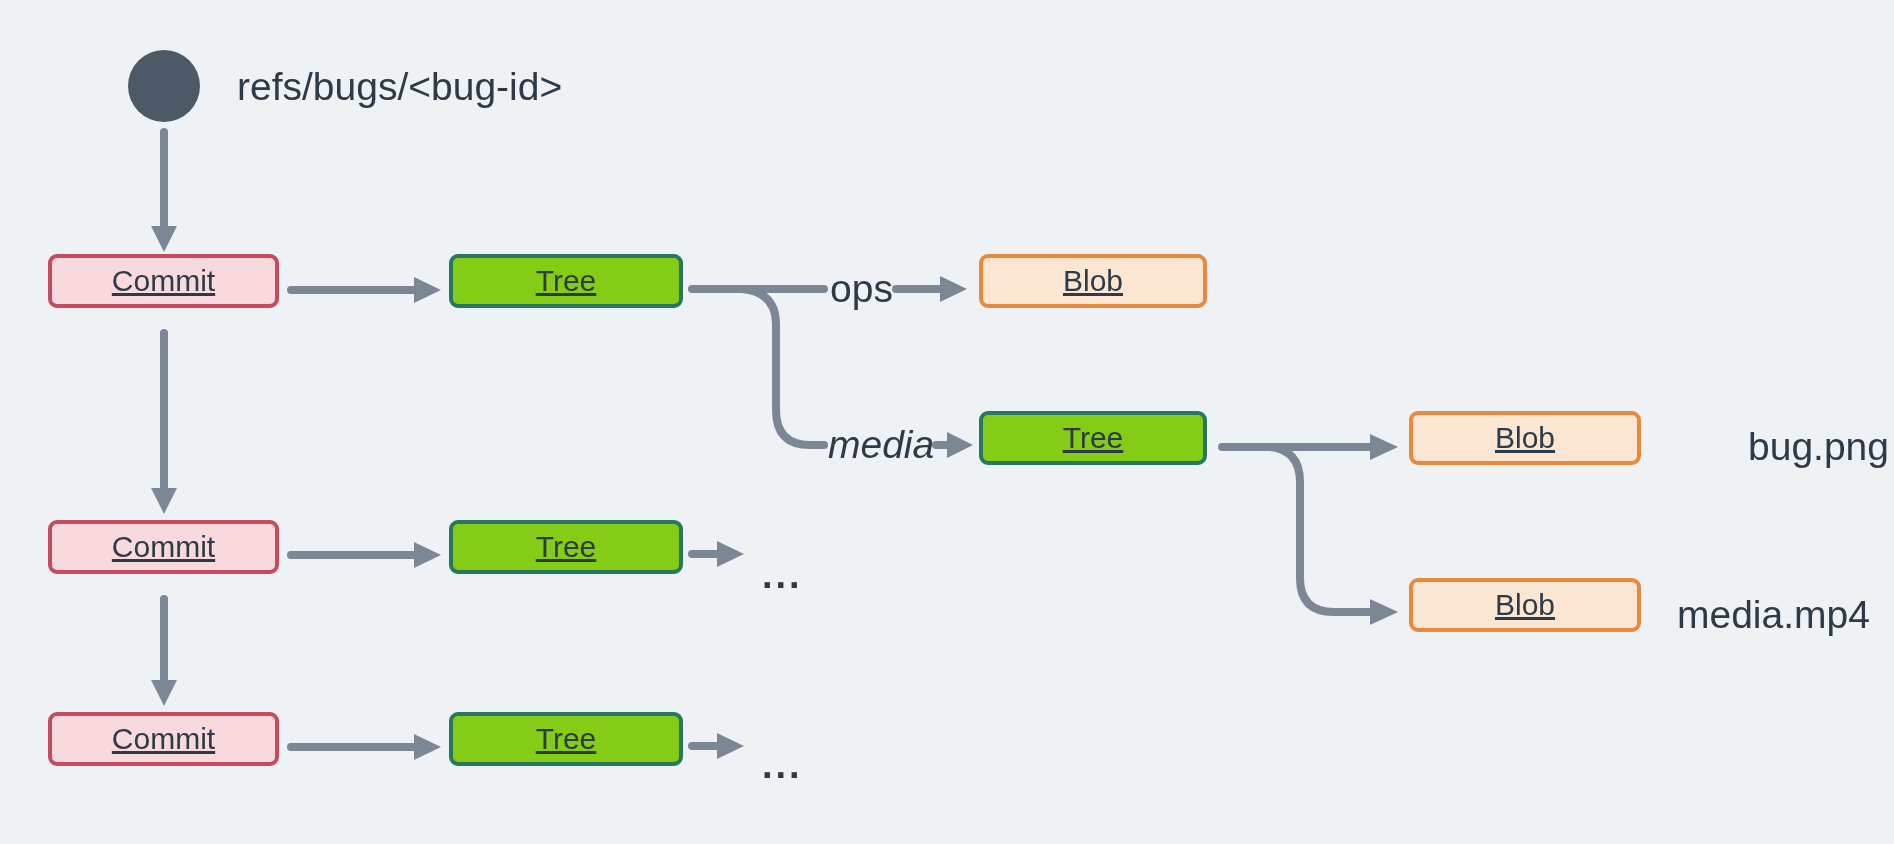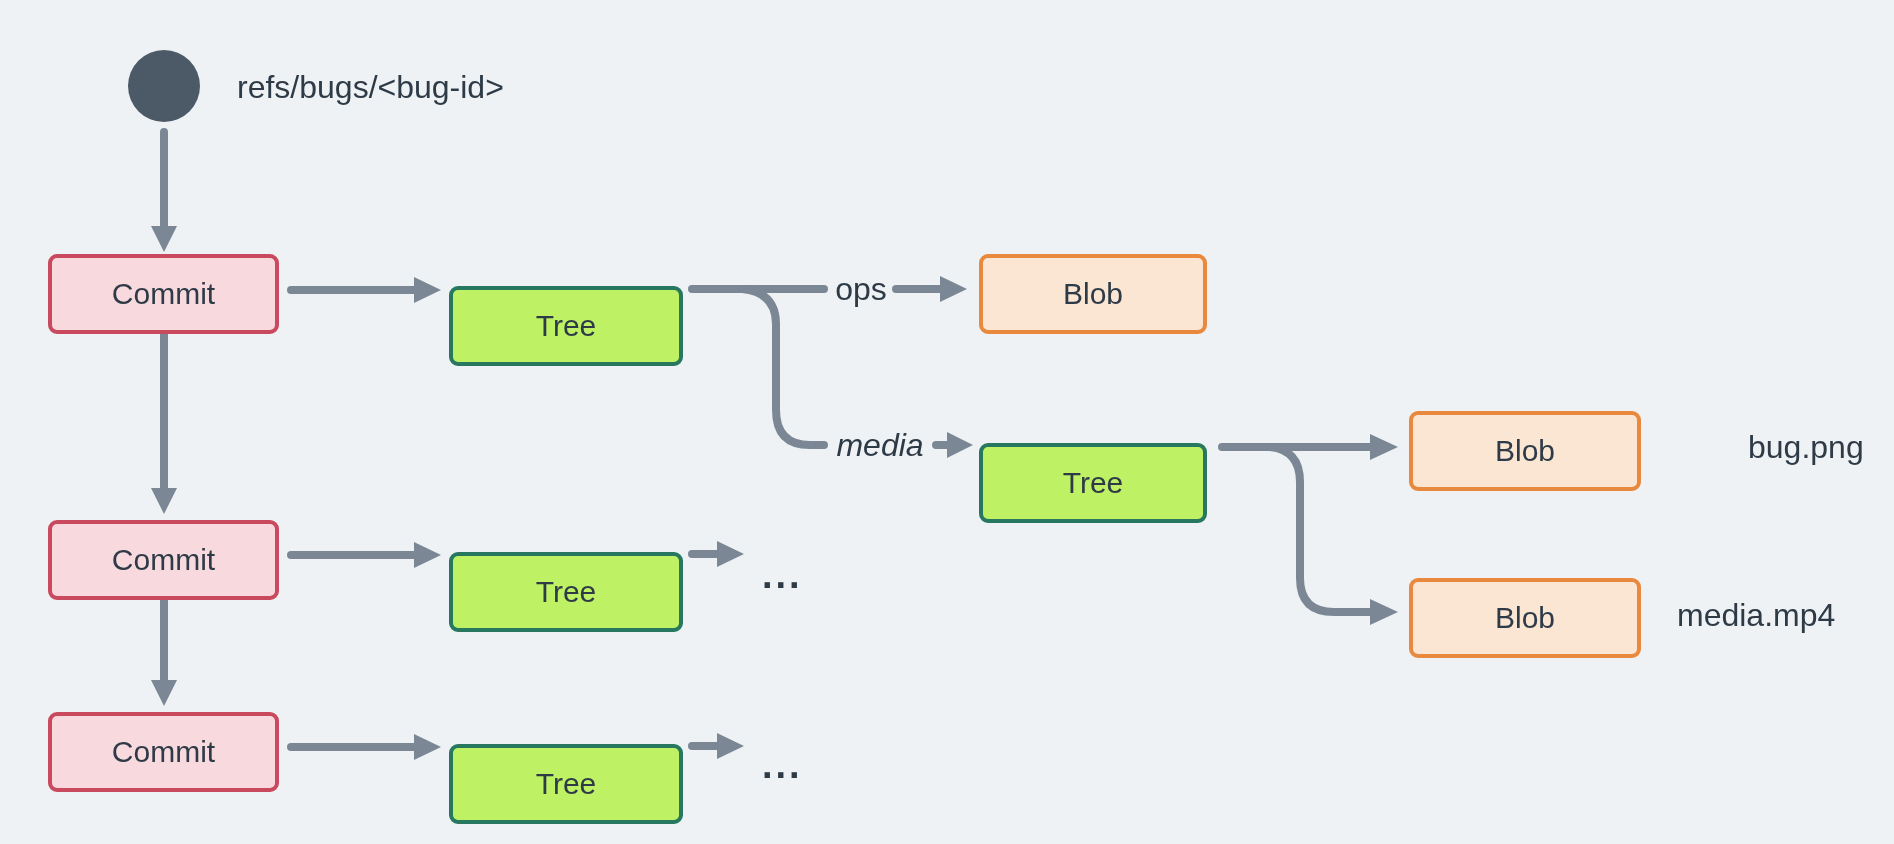--- a/index.html
+++ b/index.html
@@ -15,29 +15,29 @@
   }
   .layer{position:absolute;left:0;top:0;}
   .node{
     position:absolute;
     box-sizing:border-box;
     display:flex;align-items:center;justify-content:center;
     border-radius:9px;
     border:4px solid transparent;
     font-size:30px;
     color:#2e3b47;
-    width:231px;height:80px;
+    width:231px;height:54px;text-decoration:underline;
   }
   .commit{background:#f8d9de;border-color:#c94a5f;}
-  .tree{background:#bef264;border-color:#27785f;margin-top:32px;}
+  .tree{background:#84cc16;border-color:#27785f;}
   .blob{background:#fbe5d3;border-color:#e8893e;}
   .lbl{
     position:absolute;
     color:#2e3b47;
-    font-size:32px;
+    font-size:39px;
     line-height:38px;
     white-space:nowrap;
   }
   .edge-lbl{text-align:center;}
   .dots{
     position:absolute;
     color:#2e3b47;
     font-size:38px;
     line-height:38px;
     font-weight:700;

